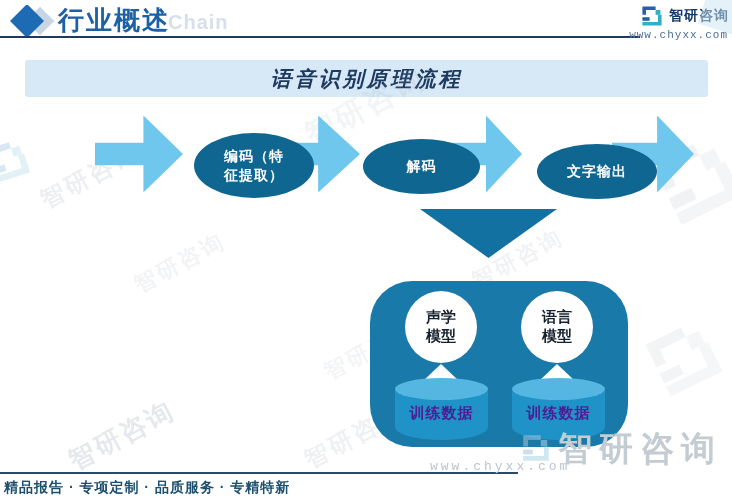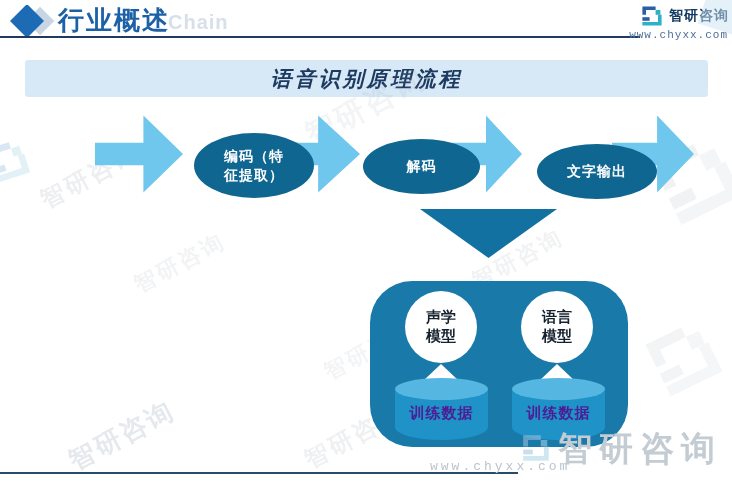--- a/index.html
+++ b/index.html
@@ -208,14 +208,15 @@
   <svg class="wm-brand-logo" viewBox="0 0 20 20">
     <path fill="#9FC4E0" d="M2 2 h11 v3 h-8 v4 h-3 z"></path>
       <rect x="2" y="11" width="6" height="3" fill="#9FC4E0"></rect>
     <rect x="13" y="5" width="4" height="4" fill="#A9D6E4"></rect>
       <path fill="#A9D6E4" d="M15 9 h3 v9 h-16 v-3 h13 z"></path>
   </svg>
   <span class="wm-brand-text">智研咨询</span>
   <span class="wm-url">www.chyxx.com</span>
 
   <div class="ftr-divider"></div>
+  <span class="ftr-tagline">精品报告 · 专项定制 · 品质服务 · 专精特新</span>
 
 </div>
 
 </body></html>

